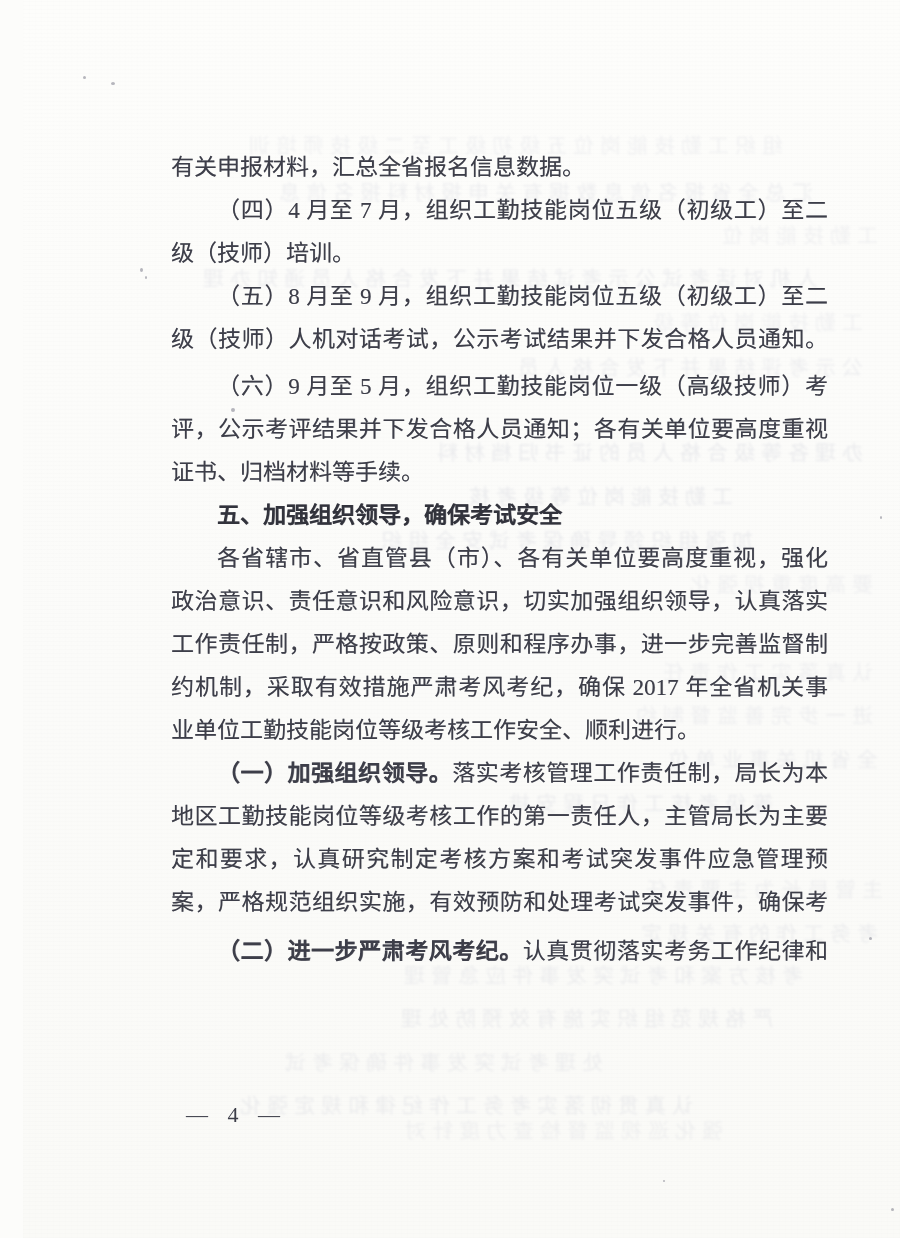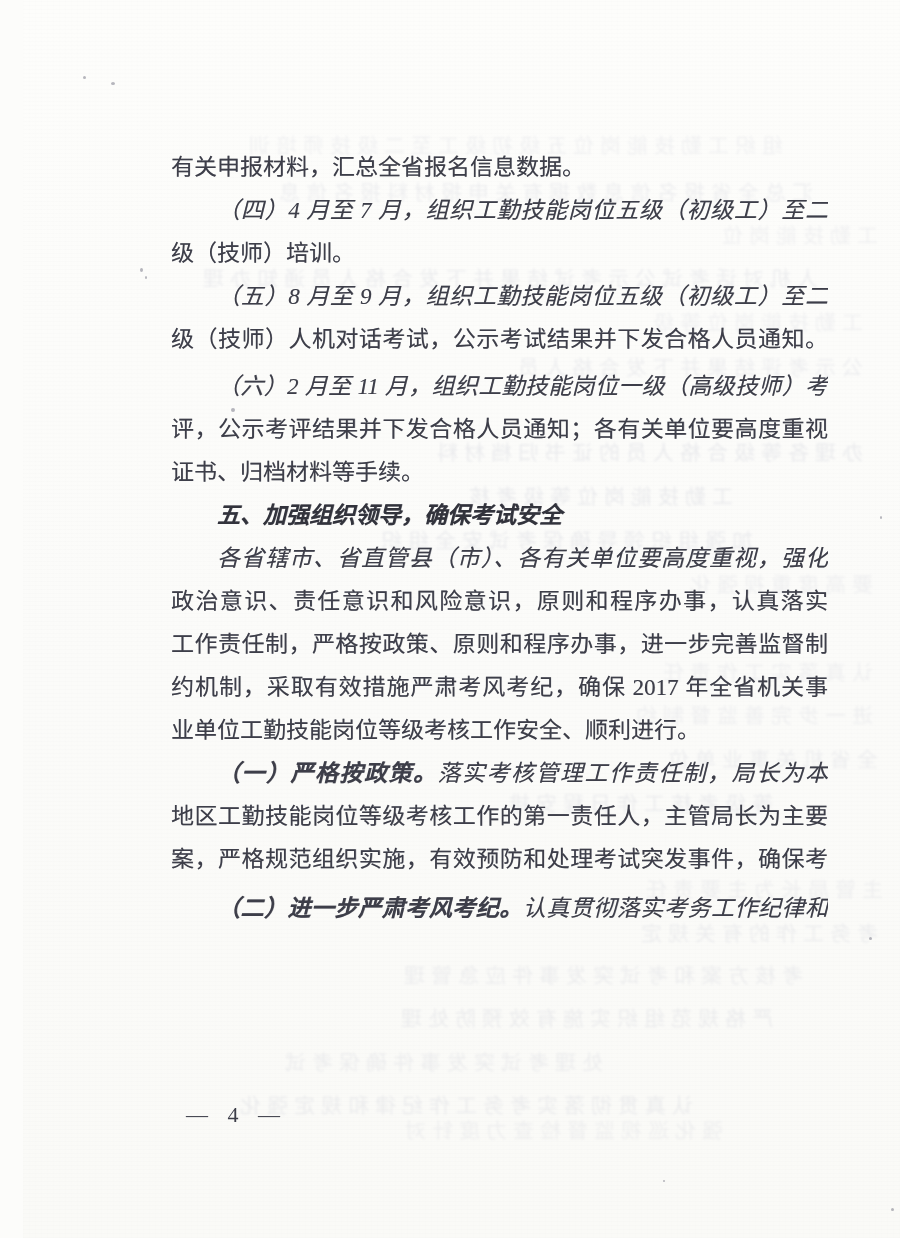--- a/index.html
+++ b/index.html
@@ -28,21 +28,21 @@
     left: 148px; top: 146px; width: 657px;
     font-size: 23px; line-height: 43px;
     color: var(--ink, #3d3e49);
     text-shadow: 0.3px 0 0 rgba(60,62,75,0.45);
   }
   .para { margin: 0; }
   .line {
     height: 43px; overflow: hidden;
     white-space: normal;
   }
-  .line.indent { text-indent: 46px; font-style: italic; }
+  .line.indent { text-indent: 46px; }
   .line.fill { text-align: justify; text-align-last: justify; }
   .para.heading .line {
     font-family: "Liberation Sans", "DejaVu Sans", sans-serif;
     font-weight: 700;
     color: var(--heading-ink, #32333c);
     text-shadow: 0.4px 0 0 rgba(45,46,58,0.55);
   }
   .lead {
     font-weight: 700;
     text-shadow: 0.4px 0 0 rgba(45,46,58,0.5);
@@ -106,37 +106,38 @@
       </div>
       <div class="para body">
         <div class="line indent fill"><span>（四）4 月至 7 月，组织工勤技能岗位五级（初级工）至二</span></div>
         <div class="line"><span>级（技师）培训。</span></div>
       </div>
       <div class="para body">
         <div class="line indent fill"><span>（五）8 月至 9 月，组织工勤技能岗位五级（初级工）至二</span></div>
         <div class="line fill"><span>级（技师）人机对话考试，公示考试结果并下发合格人员通知。</span></div>
       </div>
       <div class="para body" style="margin-top: 4px;">
-        <div class="line indent fill"><span>（六）2 月至 11 月，组织工勤技能岗位一级（高级技师）考</span></div>
+        <div class="line indent fill"><span>（六）9 月至 5 月，组织工勤技能岗位一级（高级技师）考</span></div>
         <div class="line fill"><span>评，公示考评结果并下发合格人员通知；各有关单位要高度重视</span></div>
         <div class="line"><span>证书、归档材料等手续。</span></div>
       </div>
       <div class="para heading">
         <div class="line indent"><span>五、加强组织领导，确保考试安全</span></div>
       </div>
       <div class="para body">
         <div class="line indent fill"><span>各省辖市、省直管县（市）、各有关单位要高度重视，强化</span></div>
-        <div class="line fill"><span>政治意识、责任意识和风险意识，原则和程序办事，认真落实</span></div>
+        <div class="line fill"><span>政治意识、责任意识和风险意识，切实加强组织领导，认真落实</span></div>
         <div class="line fill"><span>工作责任制，严格按政策、原则和程序办事，进一步完善监督制</span></div>
         <div class="line fill"><span>约机制，采取有效措施严肃考风考纪，确保 2017 年全省机关事</span></div>
         <div class="line"><span>业单位工勤技能岗位等级考核工作安全、顺利进行。</span></div>
       </div>
       <div class="para body">
-        <div class="line indent fill"><span class="lead">（一）严格按政策。</span><span>落实考核管理工作责任制，局长为本</span></div>
+        <div class="line indent fill"><span class="lead">（一）加强组织领导。</span><span>落实考核管理工作责任制，局长为本</span></div>
         <div class="line fill"><span>地区工勤技能岗位等级考核工作的第一责任人，主管局长为主要</span></div>
+        <div class="line fill"><span>定和要求，认真研究制定考核方案和考试突发事件应急管理预</span></div>
         <div class="line fill"><span>案，严格规范组织实施，有效预防和处理考试突发事件，确保考</span></div>
       </div>
       <div class="para body" style="margin-top: 6px;">
         <div class="line indent fill"><span class="lead">（二）进一步严肃考风考纪。</span><span>认真贯彻落实考务工作纪律和</span></div>
       </div>
     </div>
   <div class="footer">— 4 —</div>
   <div>
       <div class="speck" style="left: 60px; top: 76px; width: 3px; height: 3px;"></div>
       <div class="speck" style="left: 88px; top: 82px; width: 4px; height: 3px;"></div>

